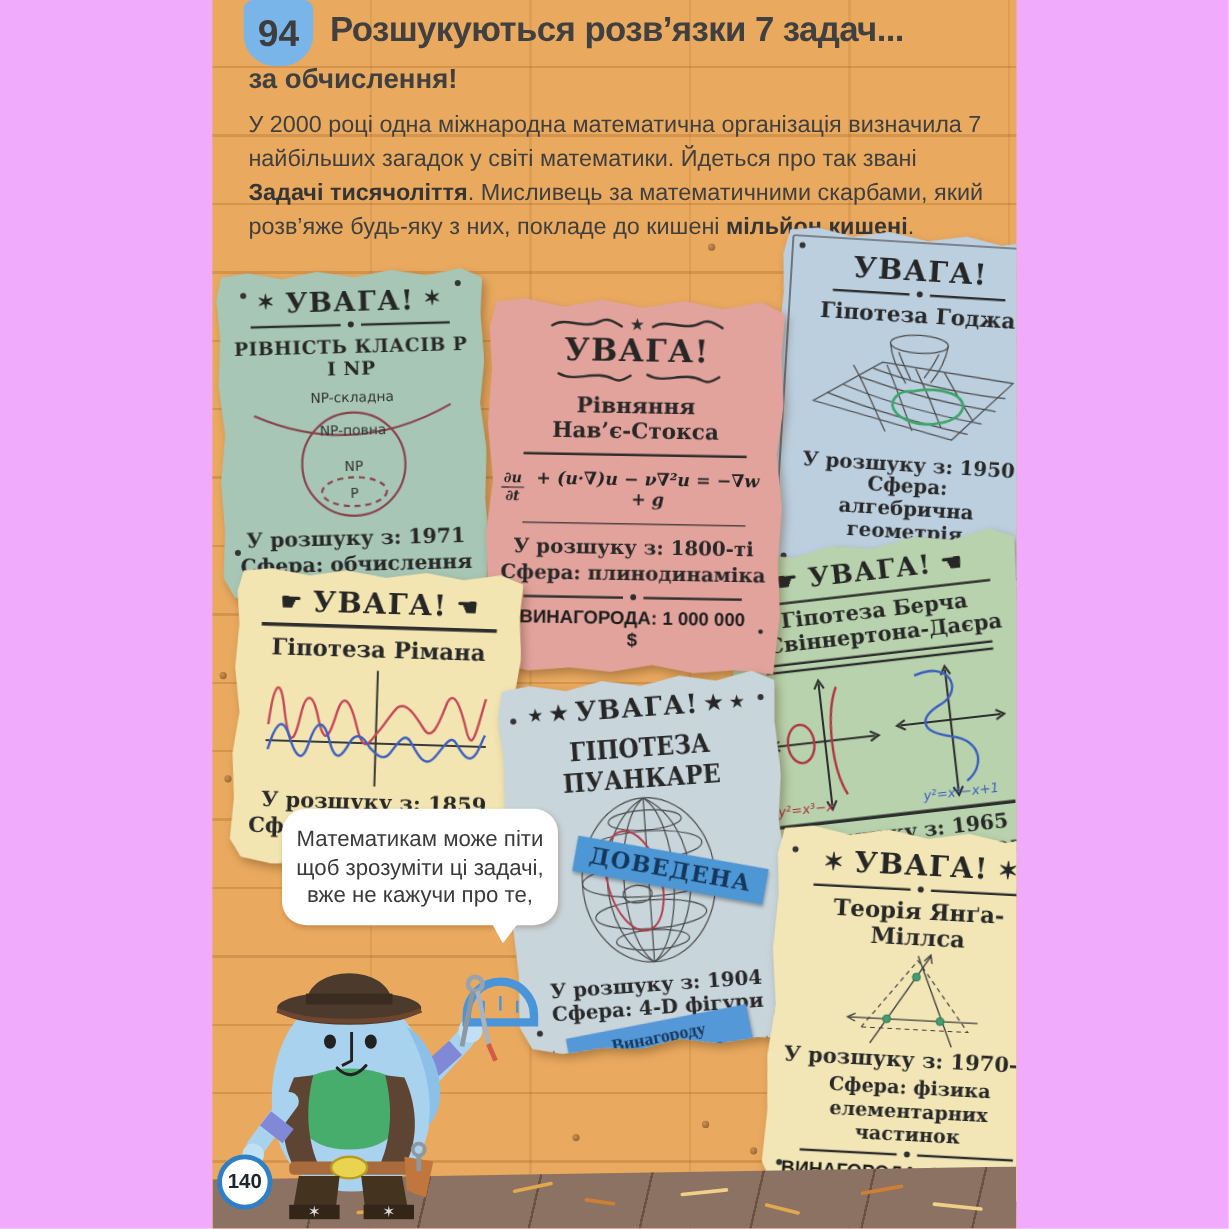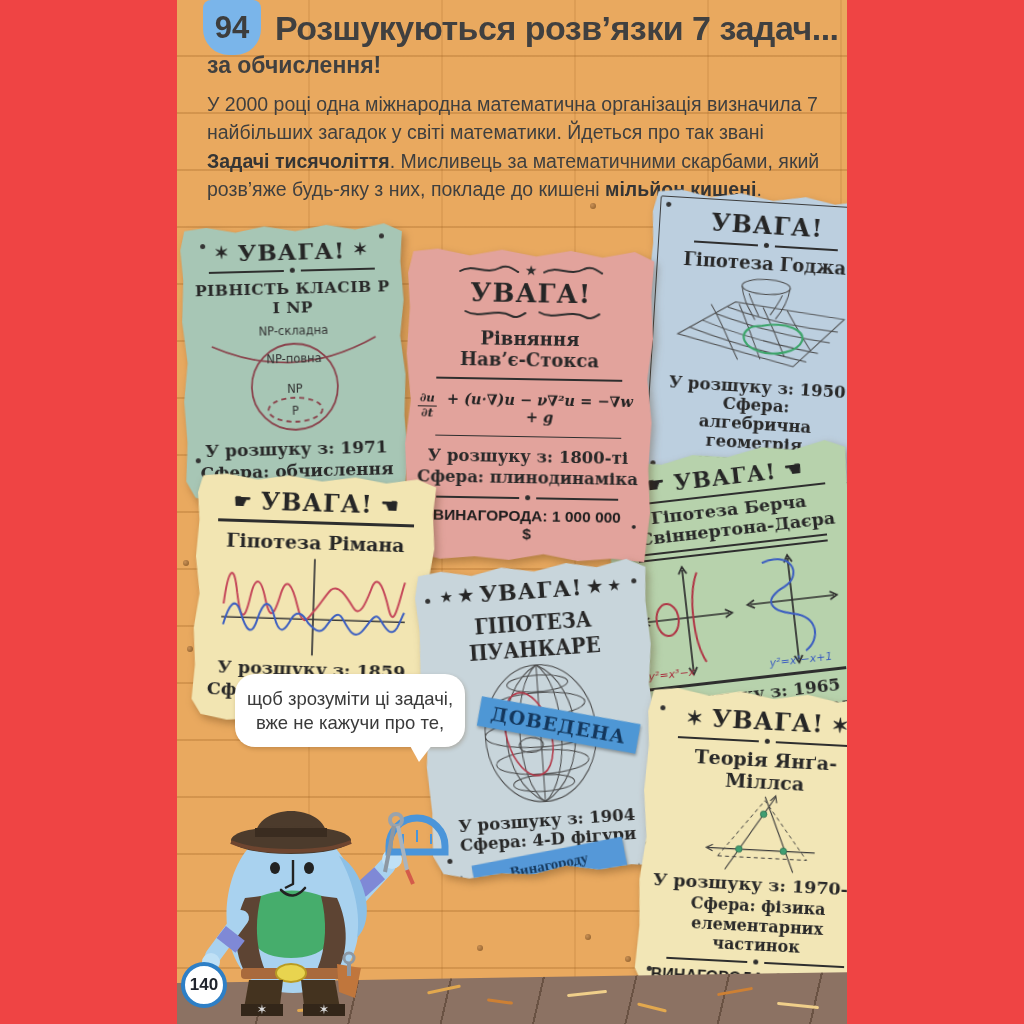--- a/index.html
+++ b/index.html
@@ -1,29 +1,29 @@
 <!DOCTYPE html>
 <html><head>
 <meta charset="utf-8">
 <style>
   html,body{margin:0;padding:0;background:#ffffff;}
-  .stage{position:relative;width:1024px;height:1024px;background:#ef4444;overflow:hidden;
+  .stage{position:relative;width:1024px;height:1024px;background:#f0abfc;overflow:hidden;
          font-family:"Liberation Sans",sans-serif;}
   .page{position:absolute;left:177px;top:0;width:670px;height:1024px;overflow:hidden;
         background-color:#e9a95f;
         background-image:
           repeating-linear-gradient(180deg, rgba(0,0,0,0) 0 55px, rgba(146,86,24,0.25) 55px 57px),
           repeating-linear-gradient(90deg, rgba(0,0,0,0) 0 131px, rgba(146,86,24,0.14) 131px 133px);}
   .nail{position:absolute;width:6px;height:6px;border-radius:50%;
         background:radial-gradient(circle at 35% 35%, #c89055, #8a5a28);}
   
   .chapter-badge{position:absolute;left:26px;top:0;width:58px;height:55px;background:#7ab5ea;
         border-radius:8px 8px 26px 26px;display:flex;align-items:center;justify-content:center;
         font-weight:bold;font-size:31px;color:#3d3d3d;}
-  .page-title{position:absolute;left:98px;top:9px;font-weight:bold;font-size:34px;color:#404040;
+  .page-title{position:absolute;left:98px;top:9px;font-weight:bold;font-size:29px;color:#404040;
         white-space:nowrap;letter-spacing:-0.5px;}
   .page-subtitle{position:absolute;left:30px;top:52px;font-weight:bold;font-size:23px;color:#404040;}
   .intro{position:absolute;left:30px;top:90px;width:616px;font-size:19.5px;line-height:1.46;color:#3f3f3f;}
   .intro b{color:#353535;}
   
   .poster-wrap{position:absolute;filter:drop-shadow(3px 4px 4px rgba(70,40,10,0.35));}
   .poster{position:relative;width:100%;height:100%;display:flex;flex-direction:column;align-items:center;
         text-align:center;color:#282828;font-family:"DejaVu Serif","Liberation Serif",serif;
         clip-path:polygon(2% 1%,12% 0%,25% 2%,38% 0%,52% 2%,66% 0%,79% 2%,92% 0%,100% 3%,
           99% 14%,100% 28%,98% 41%,100% 55%,99% 70%,100% 84%,98% 100%,
@@ -364,20 +364,21 @@
       <div class="meta" style="font-size:17.5px">У розшуку з: 1970-ті</div>
       <div class="meta" style="font-size:16px;width:190px;line-height:1.2;margin-top:2px">Сфера: фізика елементарних частинок</div>
       <div class="ruledot" style="margin-top:5px">
             <span class="dot"></span>
           </div>
       <div class="reward" style="font-size:16px;margin-top:3px">ВИНАГОРОДА: 1 000 000 $</div>
     </div>
   </div>
 
   <div class="bubble">
+    <span style="display:block">Математикам може піти</span>
     <span style="display:block">щоб зрозуміти ці задачі,</span>
     <span style="display:block">вже не кажучи про те,</span>
     <div class="tail"></div>
   </div>
 
   <div class="floor">
     <span class="straw" style="left:250px;top:18px;width:34px;background:#e2a84e;transform:rotate(-12deg)"></span>
     <span class="straw" style="left:310px;top:30px;width:26px;background:#cd8034;transform:rotate(8deg)"></span>
     <span class="straw" style="left:390px;top:22px;width:40px;background:#f0cf8a;transform:rotate(-6deg)"></span>
     <span class="straw" style="left:460px;top:36px;width:30px;background:#e2a84e;transform:rotate(14deg)"></span>

